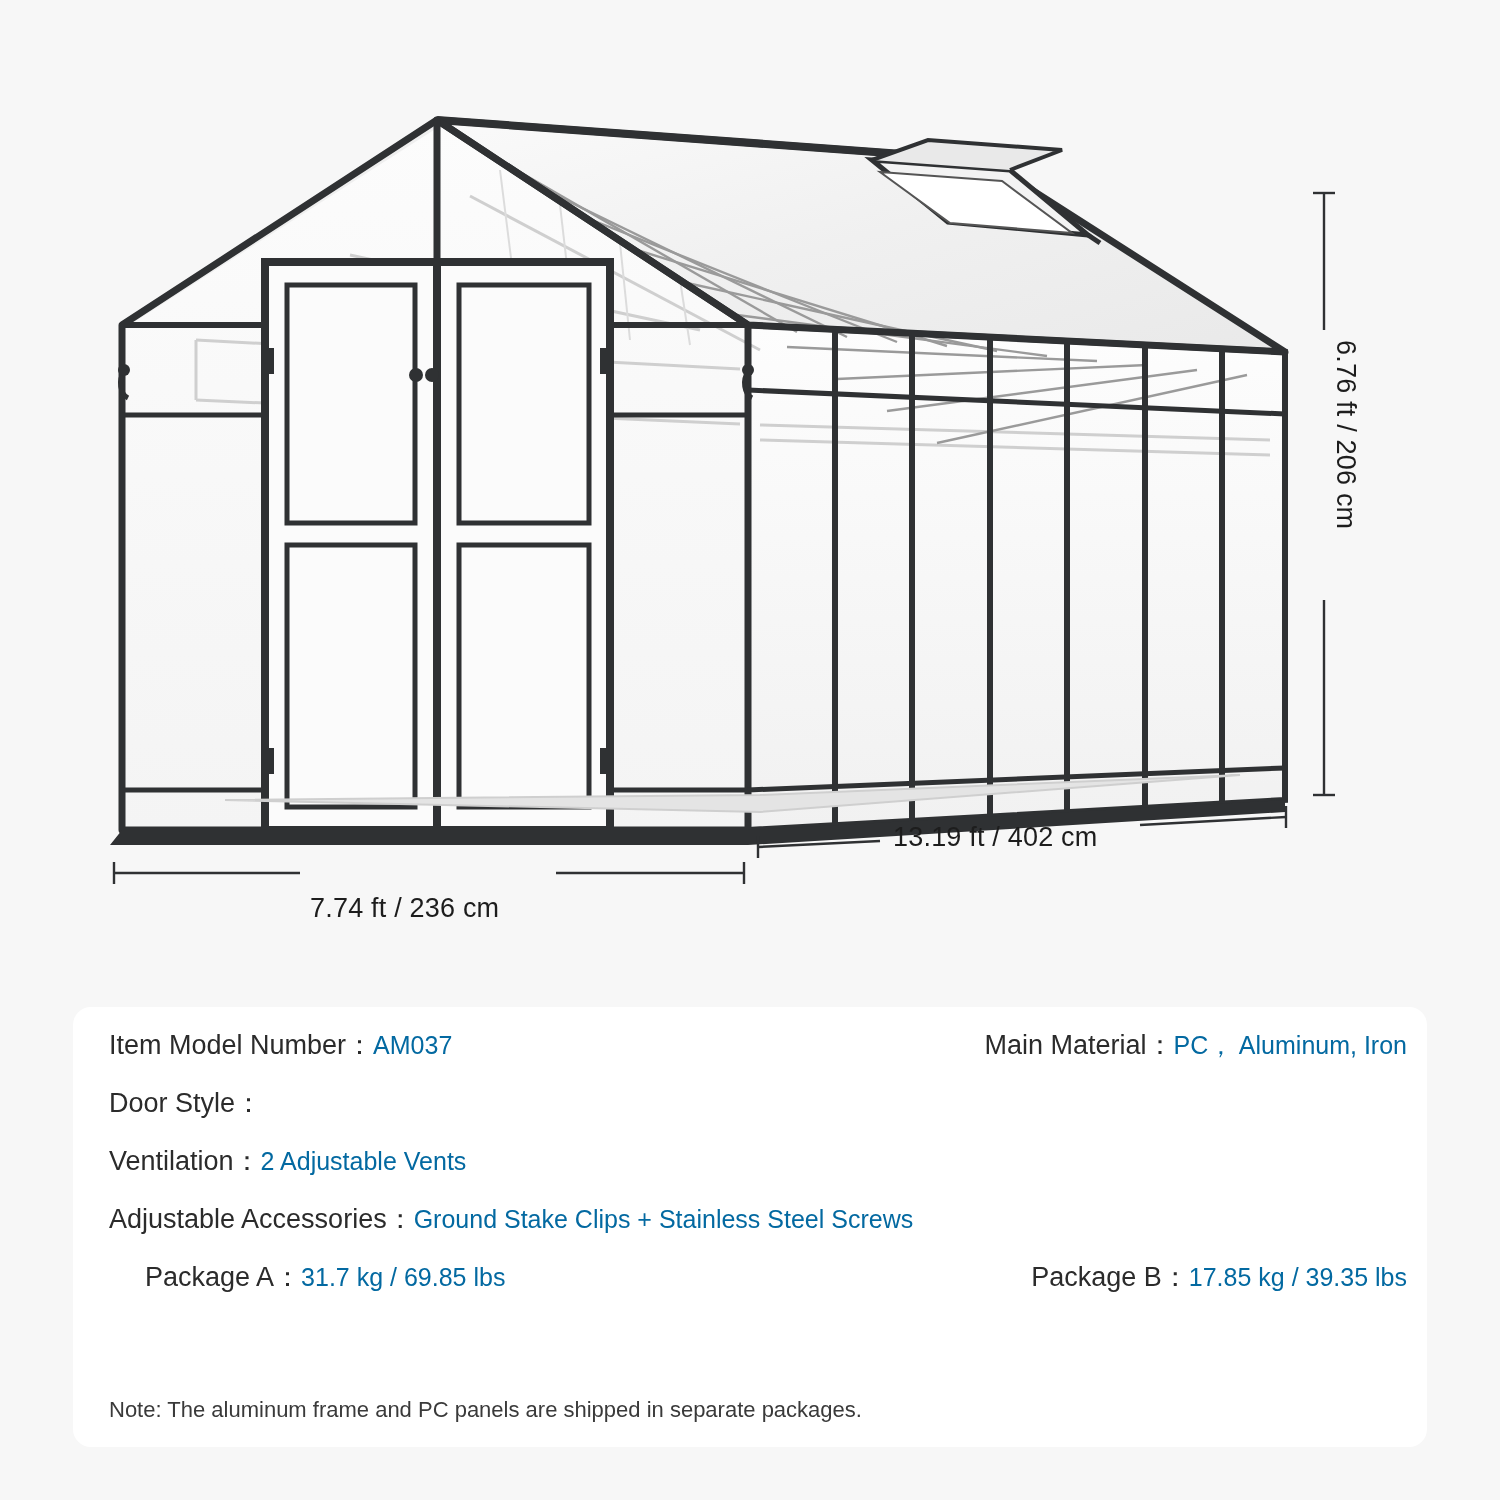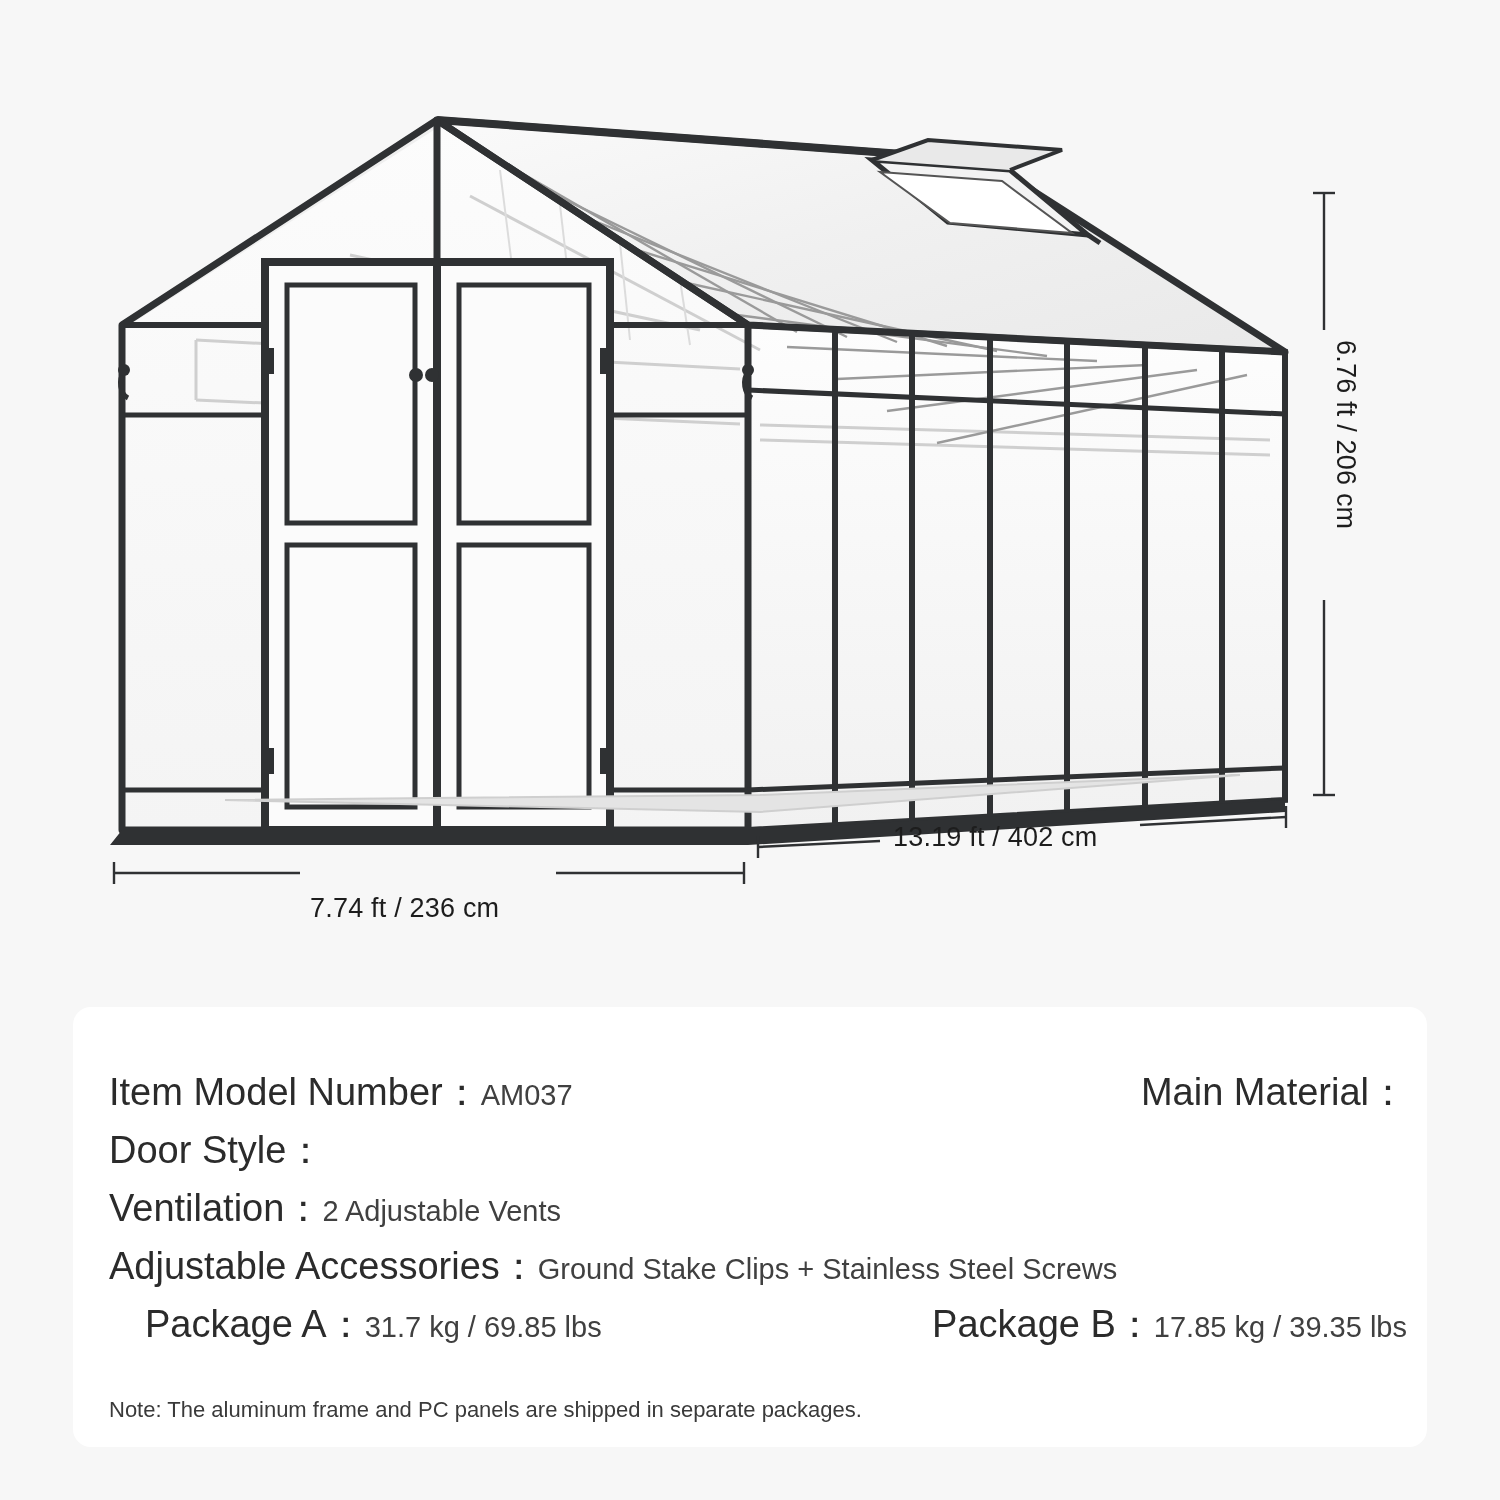--- a/index.html
+++ b/index.html
@@ -73,26 +73,25 @@
     right: 20px;
   }
   .spec-row {
     display: flex;
     align-items: baseline;
     height: 58px;
     white-space: nowrap;
   }
   .lbl {
     color: #2b2b2b;
-    font-size: 38px;
-    margin-top: 40px;
+    font-size: 27px;
   }
   .val {
-    color: #404040;
-    font-size: 29px;
+    color: #0369a1;
+    font-size: 25px;
   }
   .spacer {
     flex: 1 1 auto;
   }
   .gapper {
     display: inline-block;
     width: 36px;
   }
   .note {
     position: absolute;
@@ -271,20 +270,21 @@
   </div>
 
   <div class="spec-card">
     <div class="spec-rows">
 
       <div class="spec-row">
         <span class="lbl">Item Model Number：</span>
         <span class="val">AM037</span>
         <span class="spacer"></span>
         <span class="lbl">Main Material：</span>
+        <span class="val">PC， Aluminum, Iron</span>
       </div>
 
       <div class="spec-row">
         <span class="lbl">Door Style：</span>
       </div>
 
       <div class="spec-row">
         <span class="lbl">Ventilation：</span>
         <span class="val">2 Adjustable Vents</span>
       </div>

